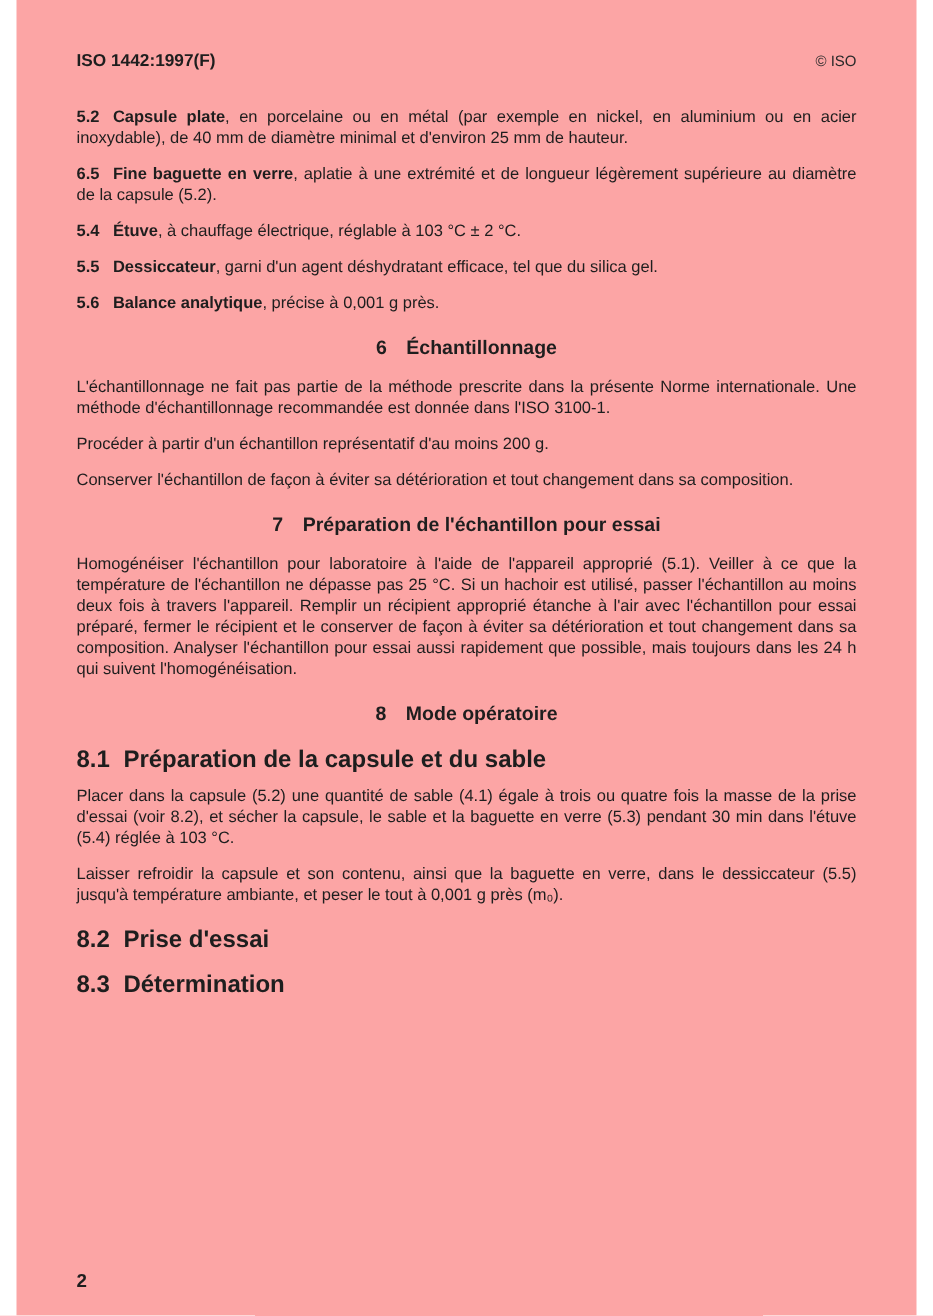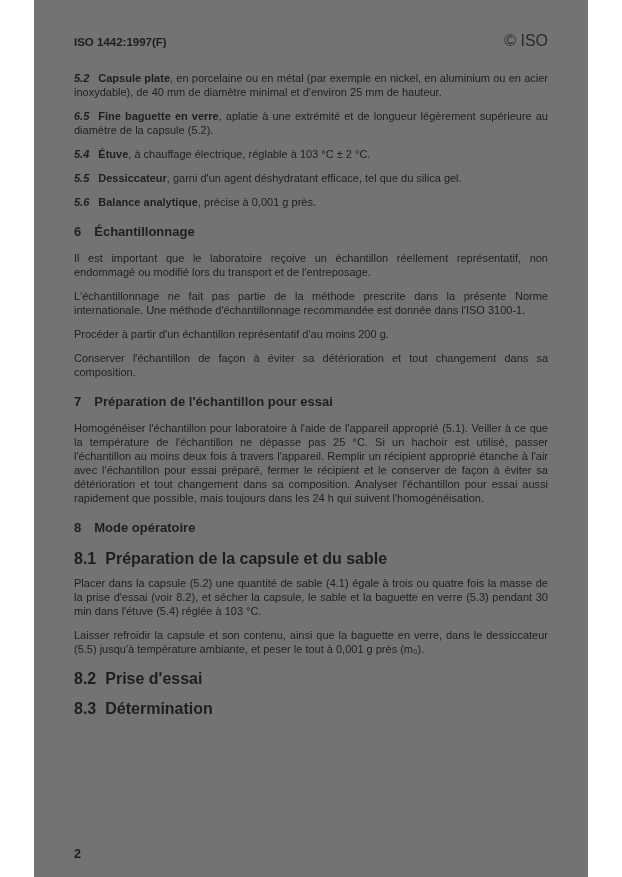--- a/index.html
+++ b/index.html
@@ -1,48 +1,49 @@
 <!DOCTYPE html>
 <html><head>
 <meta charset="utf-8">
 <style>
   html, body { margin: 0; padding: 0; background: #ffffff; }
   .page {
     position: relative;
-    width: 554px;
+    width: 600px;
     height: 877px;
     margin: 0 auto;
-    background: #737373;
+    background: #fca5a5;
     box-sizing: border-box;
     padding: 34px 40px 0 40px;
     overflow: hidden;
     font-family: "Liberation Sans", sans-serif;
     font-size: 11px;
     line-height: 14px;
     color: #1e1e1e;
   }
   .page-header {
     display: flex;
     justify-content: space-between;
     align-items: baseline;
     margin-bottom: 22px;
   }
   .doc-ref { font-weight: bold; font-size: 11.5px; }
-  .copyright { font-size: 16px; color: #2a2a2a; margin-left: 36px; }
+  .copyright { font-size: 10px; color: #2a2a2a; margin-left: 36px; }
   .para {
     margin: 0 0 10px 0;
     text-align: justify;
   }
-  .inum { margin-right: 9px; font-style: italic; }
+  .inum { margin-right: 9px; }
   b { font-weight: bold; }
   .h1 {
     font-size: 13px;
     font-weight: bold;
     margin: 15px 0 11px 0;
     line-height: 16px;
+    text-align: center;
   }
   .h1 .hnum { margin-right: 13px; }
   .h2 {
     font-size: 16px;
     font-weight: bold;
     margin: 15px 0 10px 0;
     line-height: 15px;
   }
   .h2 .hnum { margin-right: 9px; }
   .note {
@@ -78,21 +79,20 @@
     <p class="para"><b class="inum">6.5</b><b>Fine baguette en verre</b><span>, aplatie à une extrémité et de longueur légèrement supérieure au diamètre de la capsule (5.2).</span></p>
 
     <p class="para"><b class="inum">5.4</b><b>Étuve</b><span>, à chauffage électrique, réglable à 103 °C ± 2 °C.</span></p>
 
     <p class="para"><b class="inum">5.5</b><b>Dessiccateur</b><span>, garni d'un agent déshydratant efficace, tel que du silica gel.</span></p>
 
     <p class="para"><b class="inum">5.6</b><b>Balance analytique</b><span>, précise à 0,001 g près.</span></p>
 
     <div class="h1"><span class="hnum">6</span><span>Échantillonnage</span></div>
 
-    <p class="para">Il est important que le laboratoire reçoive un échantillon réellement représentatif, non endommagé ou modifié lors du transport et de l'entreposage.</p>
     <p class="para">L'échantillonnage ne fait pas partie de la méthode prescrite dans la présente Norme internationale. Une méthode d'échantillonnage recommandée est donnée dans l'ISO 3100-1.</p>
     <p class="para">Procéder à partir d'un échantillon représentatif d'au moins 200 g.</p>
     <p class="para">Conserver l'échantillon de façon à éviter sa détérioration et tout changement dans sa composition.</p>
 
     <div class="h1"><span class="hnum">7</span><span>Préparation de l'échantillon pour essai</span></div>
 
     <p class="para">Homogénéiser l'échantillon pour laboratoire à l'aide de l'appareil approprié (5.1). Veiller à ce que la température de l'échantillon ne dépasse pas 25 °C. Si un hachoir est utilisé, passer l'échantillon au moins deux fois à travers l'appareil. Remplir un récipient approprié étanche à l'air avec l'échantillon pour essai préparé, fermer le récipient et le conserver de façon à éviter sa détérioration et tout changement dans sa composition. Analyser l'échantillon pour essai aussi rapidement que possible, mais toujours dans les 24 h qui suivent l'homogénéisation.</p>
 
     <div class="h1"><span class="hnum">8</span><span>Mode opératoire</span></div>
 

